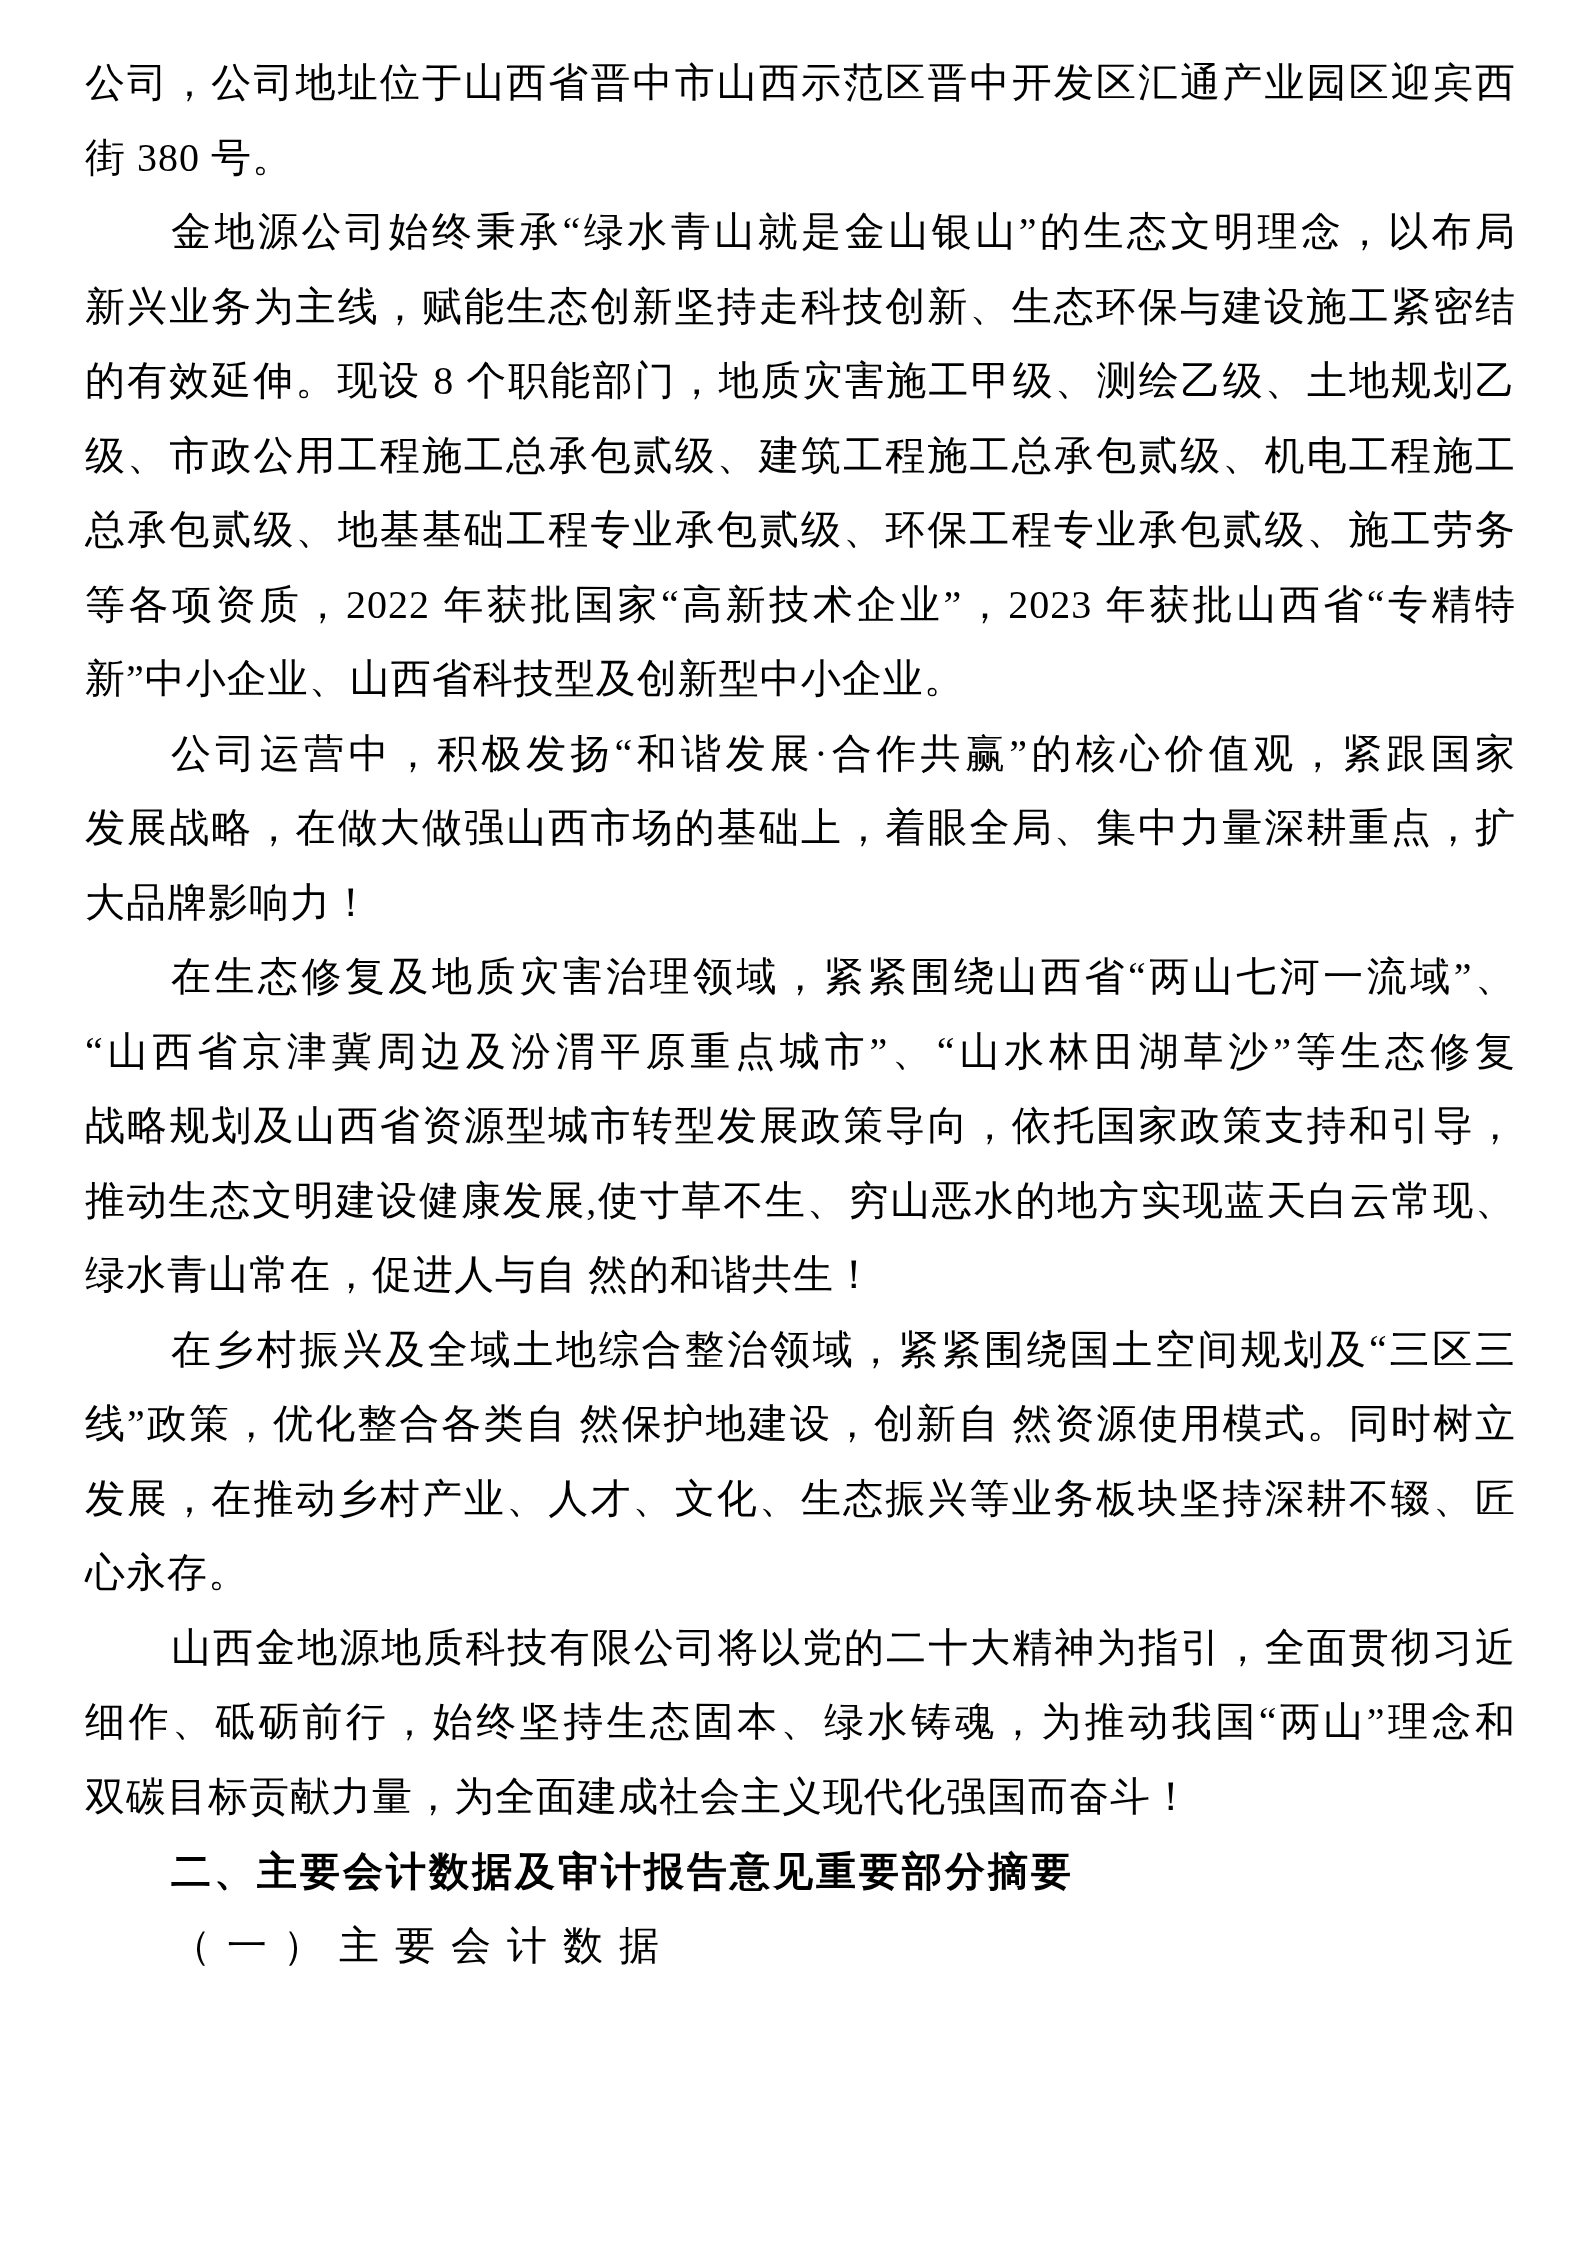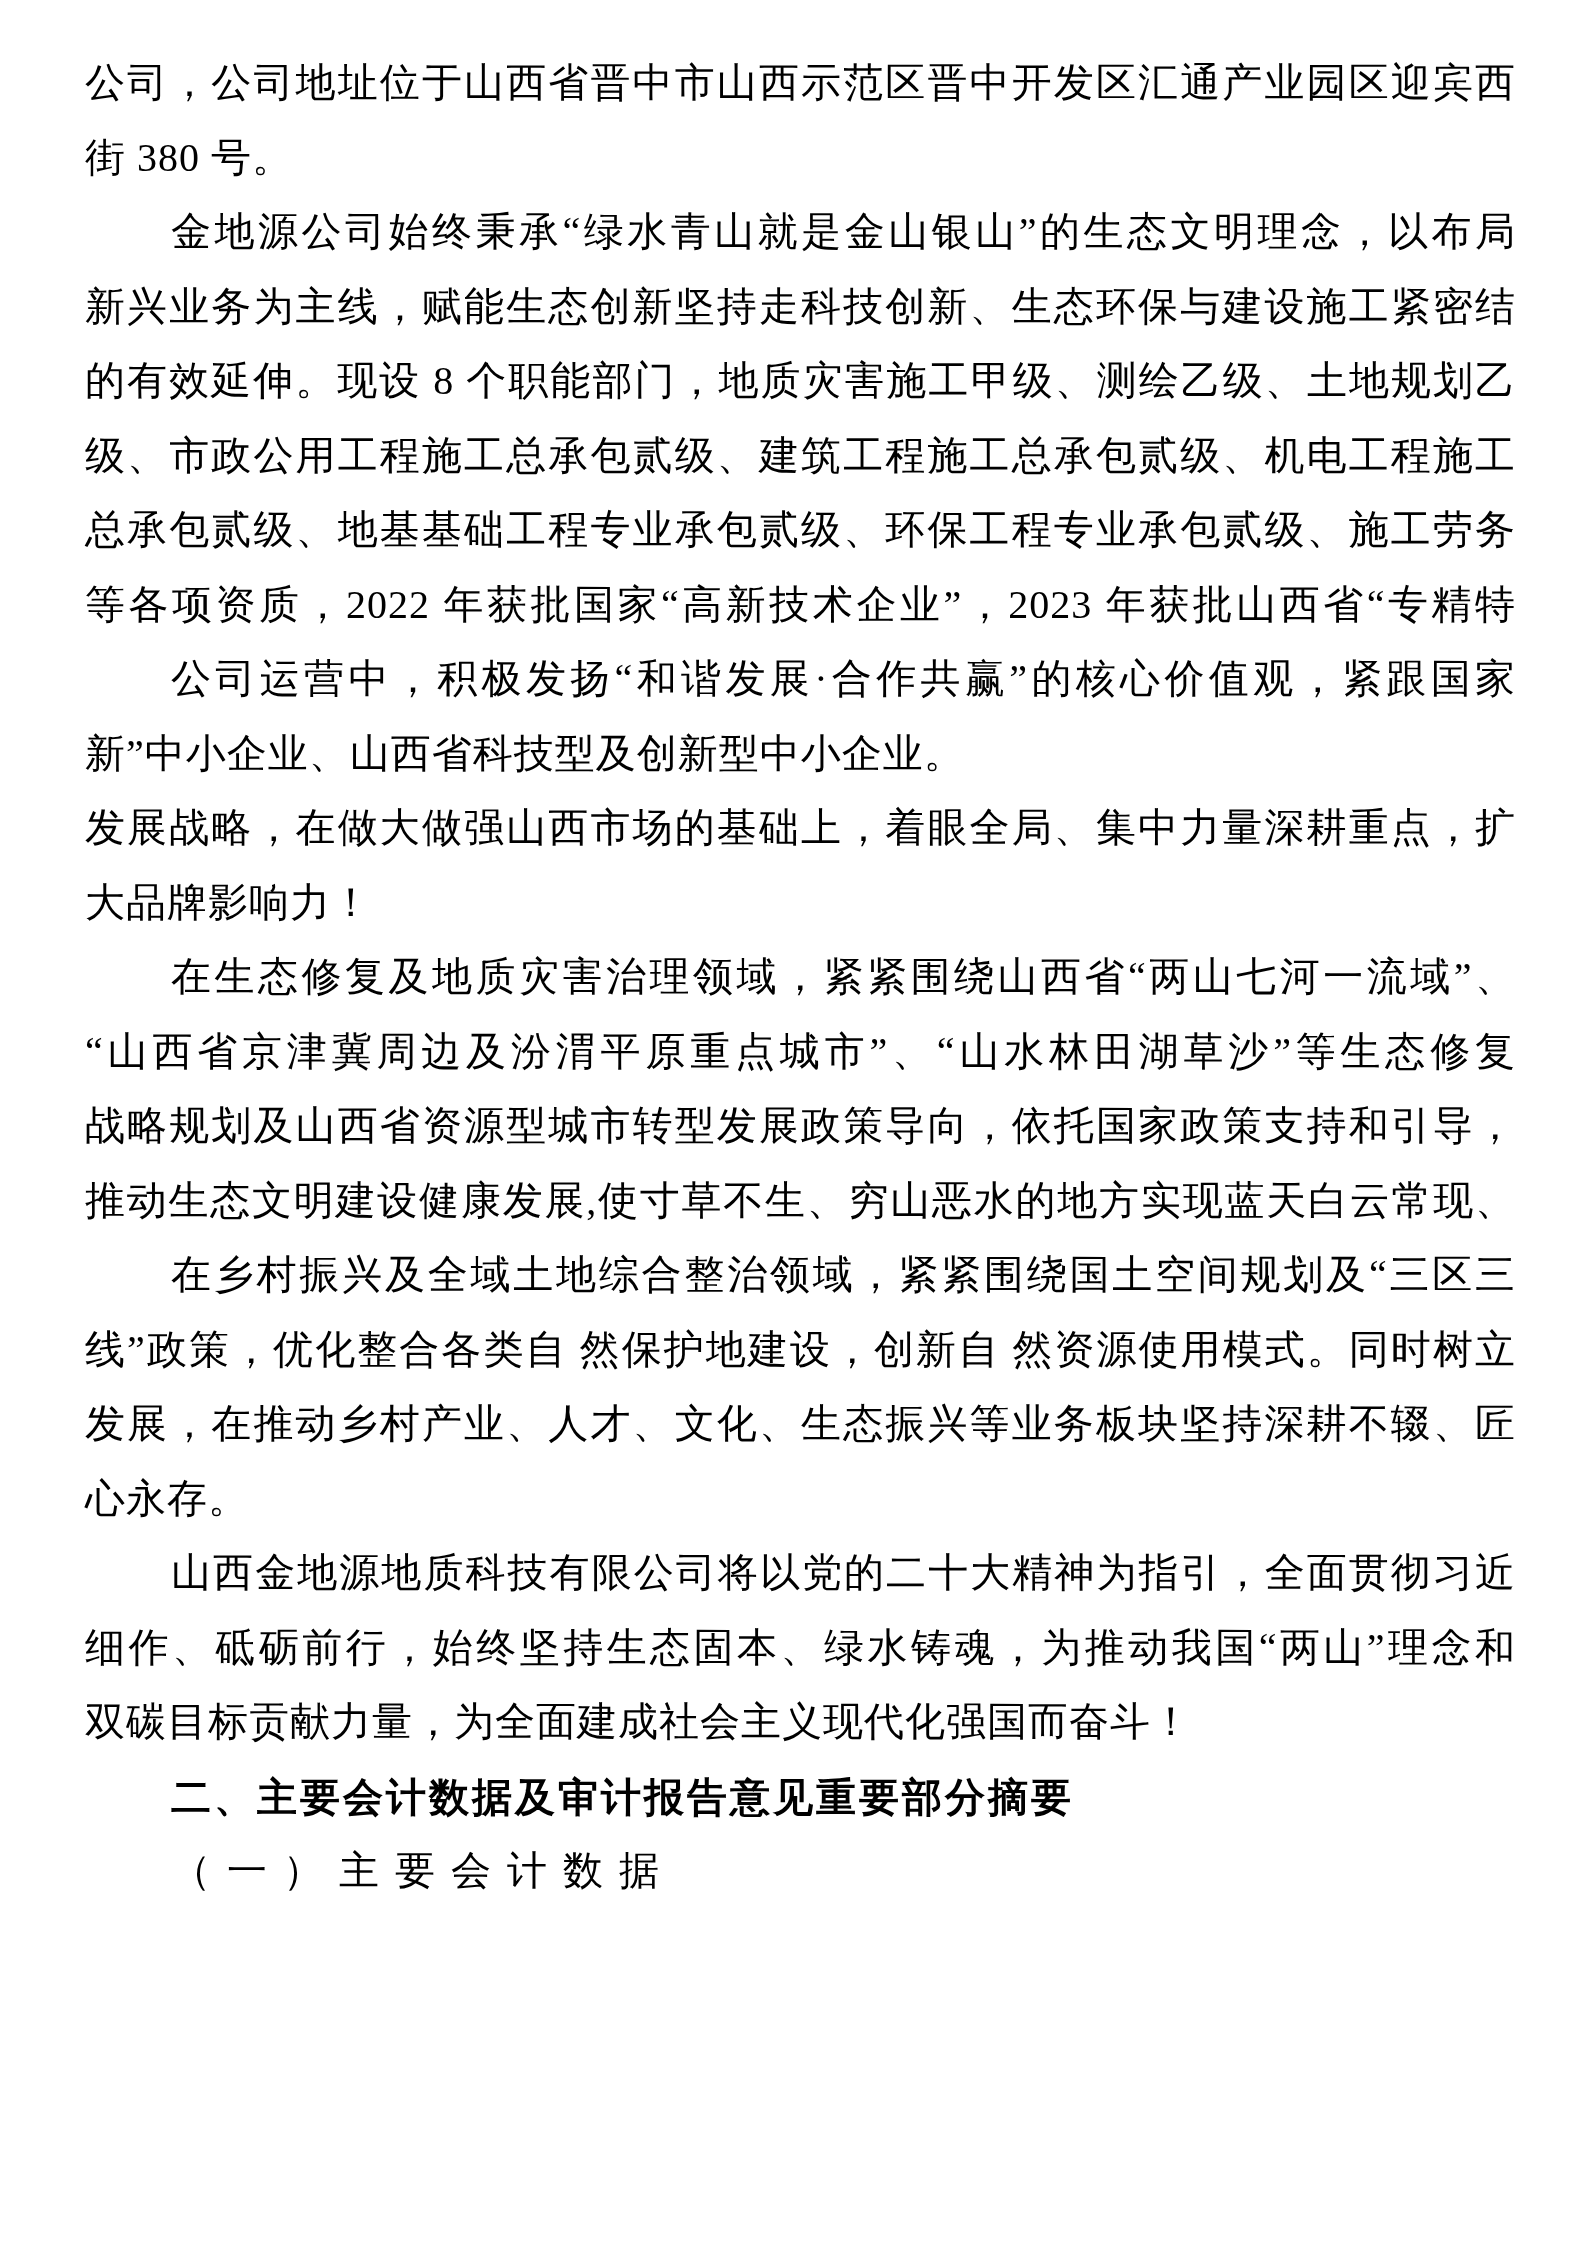--- a/index.html
+++ b/index.html
@@ -58,28 +58,29 @@
 <div class="page">
   <div class="doc-body">
       <div class="line body">公司，公司地址位于山西省晋中市山西示范区晋中开发区汇通产业园区迎宾西</div>
       <div class="line body para-end">街 380 号。</div>
       <div class="line body indent">金地源公司始终秉承“绿水青山就是金山银山”的生态文明理念，以布局</div>
       <div class="line body">新兴业务为主线，赋能生态创新坚持走科技创新、生态环保与建设施工紧密结</div>
       <div class="line body">的有效延伸。现设 8 个职能部门，地质灾害施工甲级、测绘乙级、土地规划乙</div>
       <div class="line body">级、市政公用工程施工总承包贰级、建筑工程施工总承包贰级、机电工程施工</div>
       <div class="line body">总承包贰级、地基基础工程专业承包贰级、环保工程专业承包贰级、施工劳务</div>
       <div class="line body">等各项资质，2022 年获批国家“高新技术企业”，2023 年获批山西省“专精特</div>
+      <div class="line body para-end">新”中小企业、山西省科技型及创新型中小企业。</div>
       <div class="line body indent">公司运营中，积极发扬“和谐发展·合作共赢”的核心价值观，紧跟国家</div>
-      <div class="line body para-end">新”中小企业、山西省科技型及创新型中小企业。</div>
       <div class="line body">发展战略，在做大做强山西市场的基础上，着眼全局、集中力量深耕重点，扩</div>
       <div class="line body para-end">大品牌影响力！</div>
       <div class="line body indent">在生态修复及地质灾害治理领域，紧紧围绕山西省“两山七河一流域”、</div>
       <div class="line body">“山西省京津冀周边及汾渭平原重点城市”、“山水林田湖草沙”等生态修复</div>
       <div class="line body">战略规划及山西省资源型城市转型发展政策导向，依托国家政策支持和引导，</div>
       <div class="line body">推动生态文明建设健康发展,使寸草不生、穷山恶水的地方实现蓝天白云常现、</div>
+      <div class="line body para-end">绿水青山常在，促进人与自 然的和谐共生！</div>
       <div class="line body indent">在乡村振兴及全域土地综合整治领域，紧紧围绕国土空间规划及“三区三</div>
       <div class="line body">线”政策，优化整合各类自 然保护地建设，创新自 然资源使用模式。同时树立</div>
       <div class="line body">发展，在推动乡村产业、人才、文化、生态振兴等业务板块坚持深耕不辍、匠</div>
       <div class="line body para-end">心永存。</div>
       <div class="line body indent">山西金地源地质科技有限公司将以党的二十大精神为指引，全面贯彻习近</div>
       <div class="line body">细作、砥砺前行，始终坚持生态固本、绿水铸魂，为推动我国“两山”理念和</div>
       <div class="line body para-end">双碳目标贡献力量，为全面建成社会主义现代化强国而奋斗！</div>
       <div class="line heading indent para-end">二、主要会计数据及审计报告意见重要部分摘要</div>
       <div class="line subheading indent para-end">（一）主要会计数据</div>
     </div>

